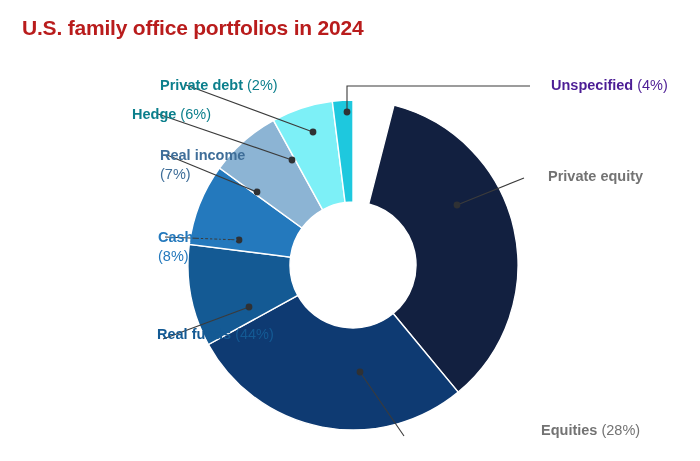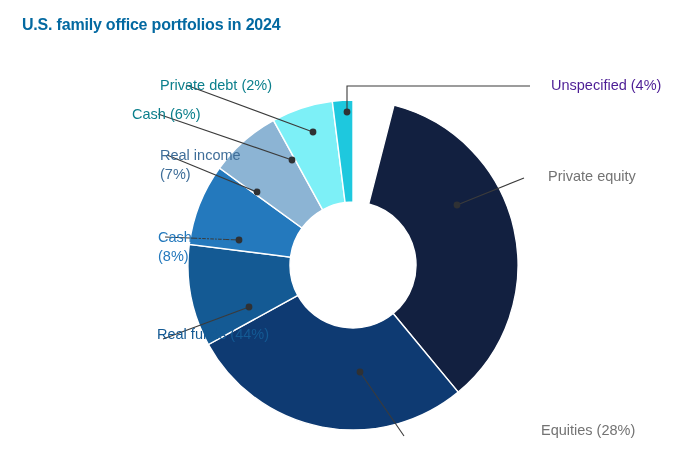--- a/index.html
+++ b/index.html
@@ -9,34 +9,34 @@
     font-family:"Liberation Sans", sans-serif;
     overflow:hidden;
     position:relative;
   }
   #chart-root{position:absolute;inset:0;}
   svg.chart{position:absolute;left:0;top:0;width:700px;height:461px;display:block;}
 
   .chart-title{
     position:absolute;
     left:22px; top:16px;
-    font-size:16px;
+    font-size:21px;
     font-weight:bold;
-    color:#0369a1;
+    color:#b91c1c;
     letter-spacing:-0.2px;
     white-space:nowrap;
   }
 
   .lbl{
     position:absolute;
     font-size:14.5px;
     line-height:19px;
     white-space:nowrap;
   }
-  .lbl .nm{font-weight:normal;}
+  .lbl .nm{font-weight:bold;}
   .lbl .pc{font-weight:normal;}
   .lbl.r-align{text-align:right;}
   .lbl.l-align{text-align:left;}
 </style>
 </head>
 <body>
 
 <div id="chart-root">
 
   <div class="chart-title">U.S. family office portfolios in 2024</div>
@@ -80,17 +80,17 @@
       <div class="lbl l-align" style="color: #737373; left: 541px; top: 421px;"><span class="nm">Equities</span><span class="pc"> (28%)</span></div>
       <div class="lbl r-align" style="color: rgb(20, 90, 148); left: 157px; width: 0px; top: 325px;"><span class="nm">Real funds</span><span class="pc"> (44%)</span></div>
       <div class="lbl r-align" style="color: rgb(36, 121, 189); left: 158px; width: 0px; top: 228px;">
         <div><span class="nm">Cash funds</span></div>
         <div><span class="pc">(8%)</span></div>
       </div>
       <div class="lbl r-align" style="color: rgb(63, 110, 153); left: 160px; width: 0px; top: 146px;">
         <div><span class="nm">Real income</span></div>
         <div><span class="pc">(7%)</span></div>
       </div>
-      <div class="lbl r-align" style="color: rgb(11, 127, 140); left: 132px; width: 0px; top: 105px;"><span class="nm">Cash</span><span class="pc"> (6%)</span></div>
+      <div class="lbl r-align" style="color: rgb(11, 127, 140); left: 132px; width: 0px; top: 105px;"><span class="nm">Hedge</span><span class="pc"> (6%)</span></div>
       <div class="lbl r-align" style="color: rgb(11, 127, 140); left: 160px; width: 0px; top: 76px;"><span class="nm">Private debt</span><span class="pc"> (2%)</span></div>
     </div>
 
 </div>
 
 </body></html>

